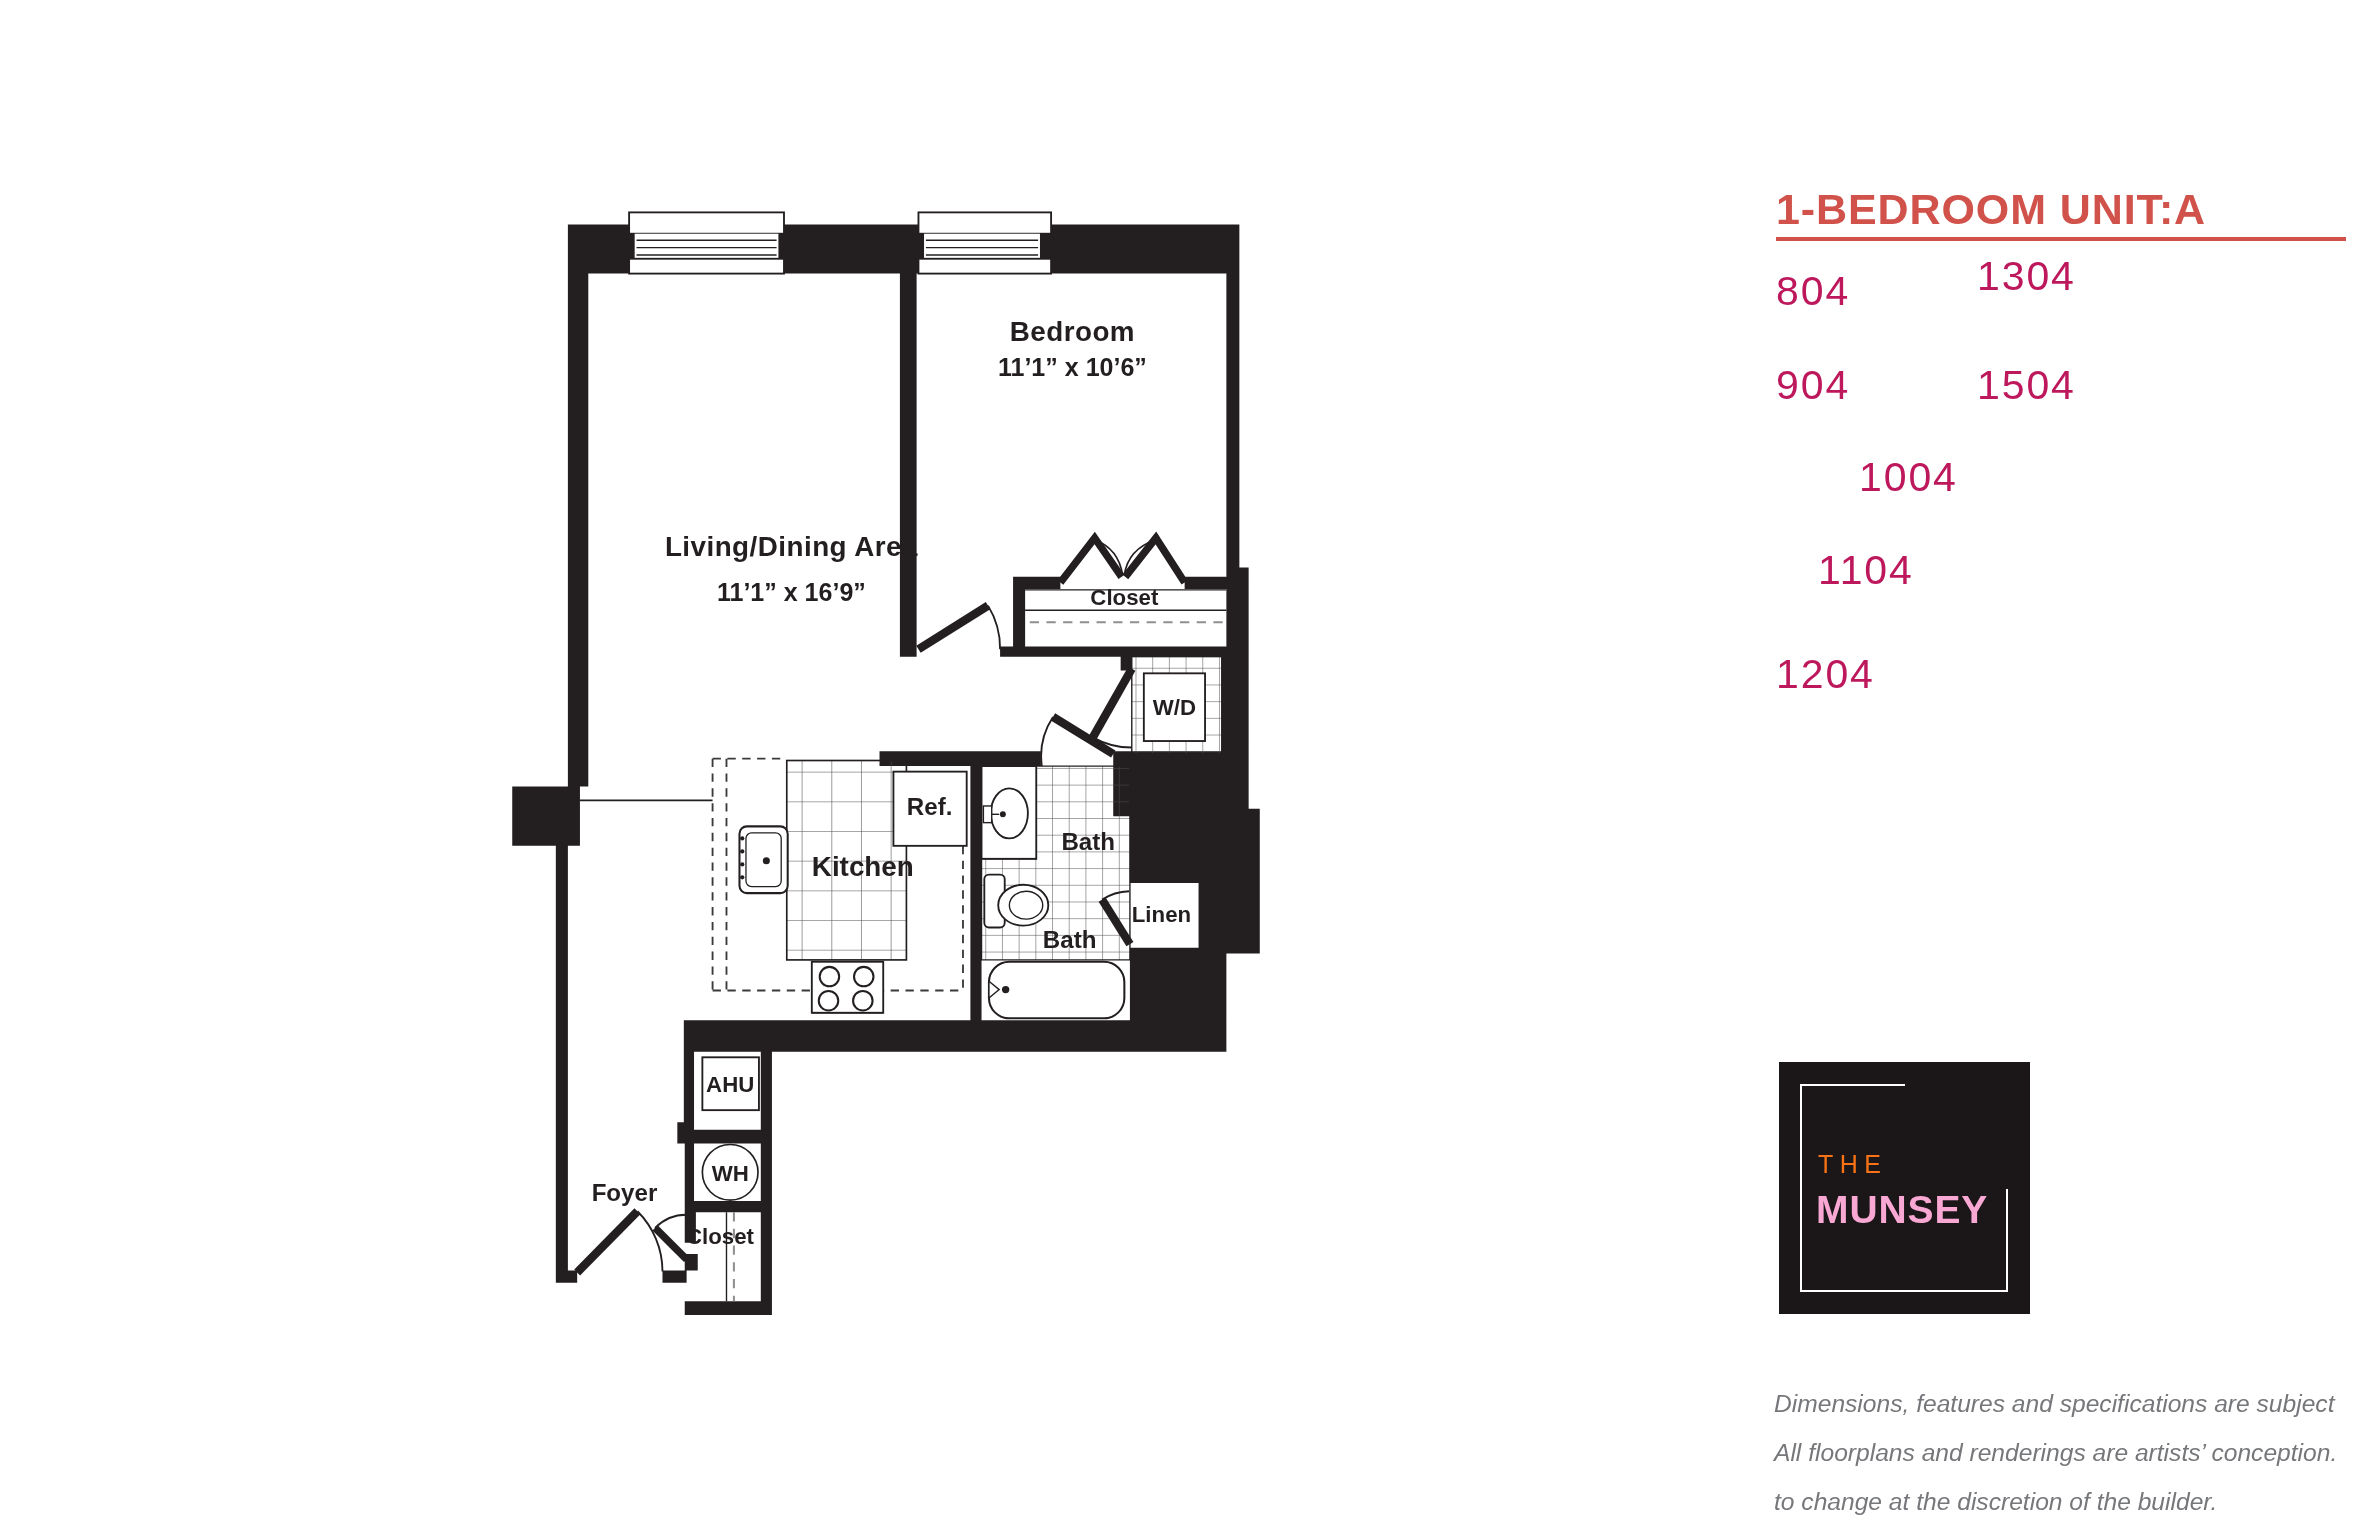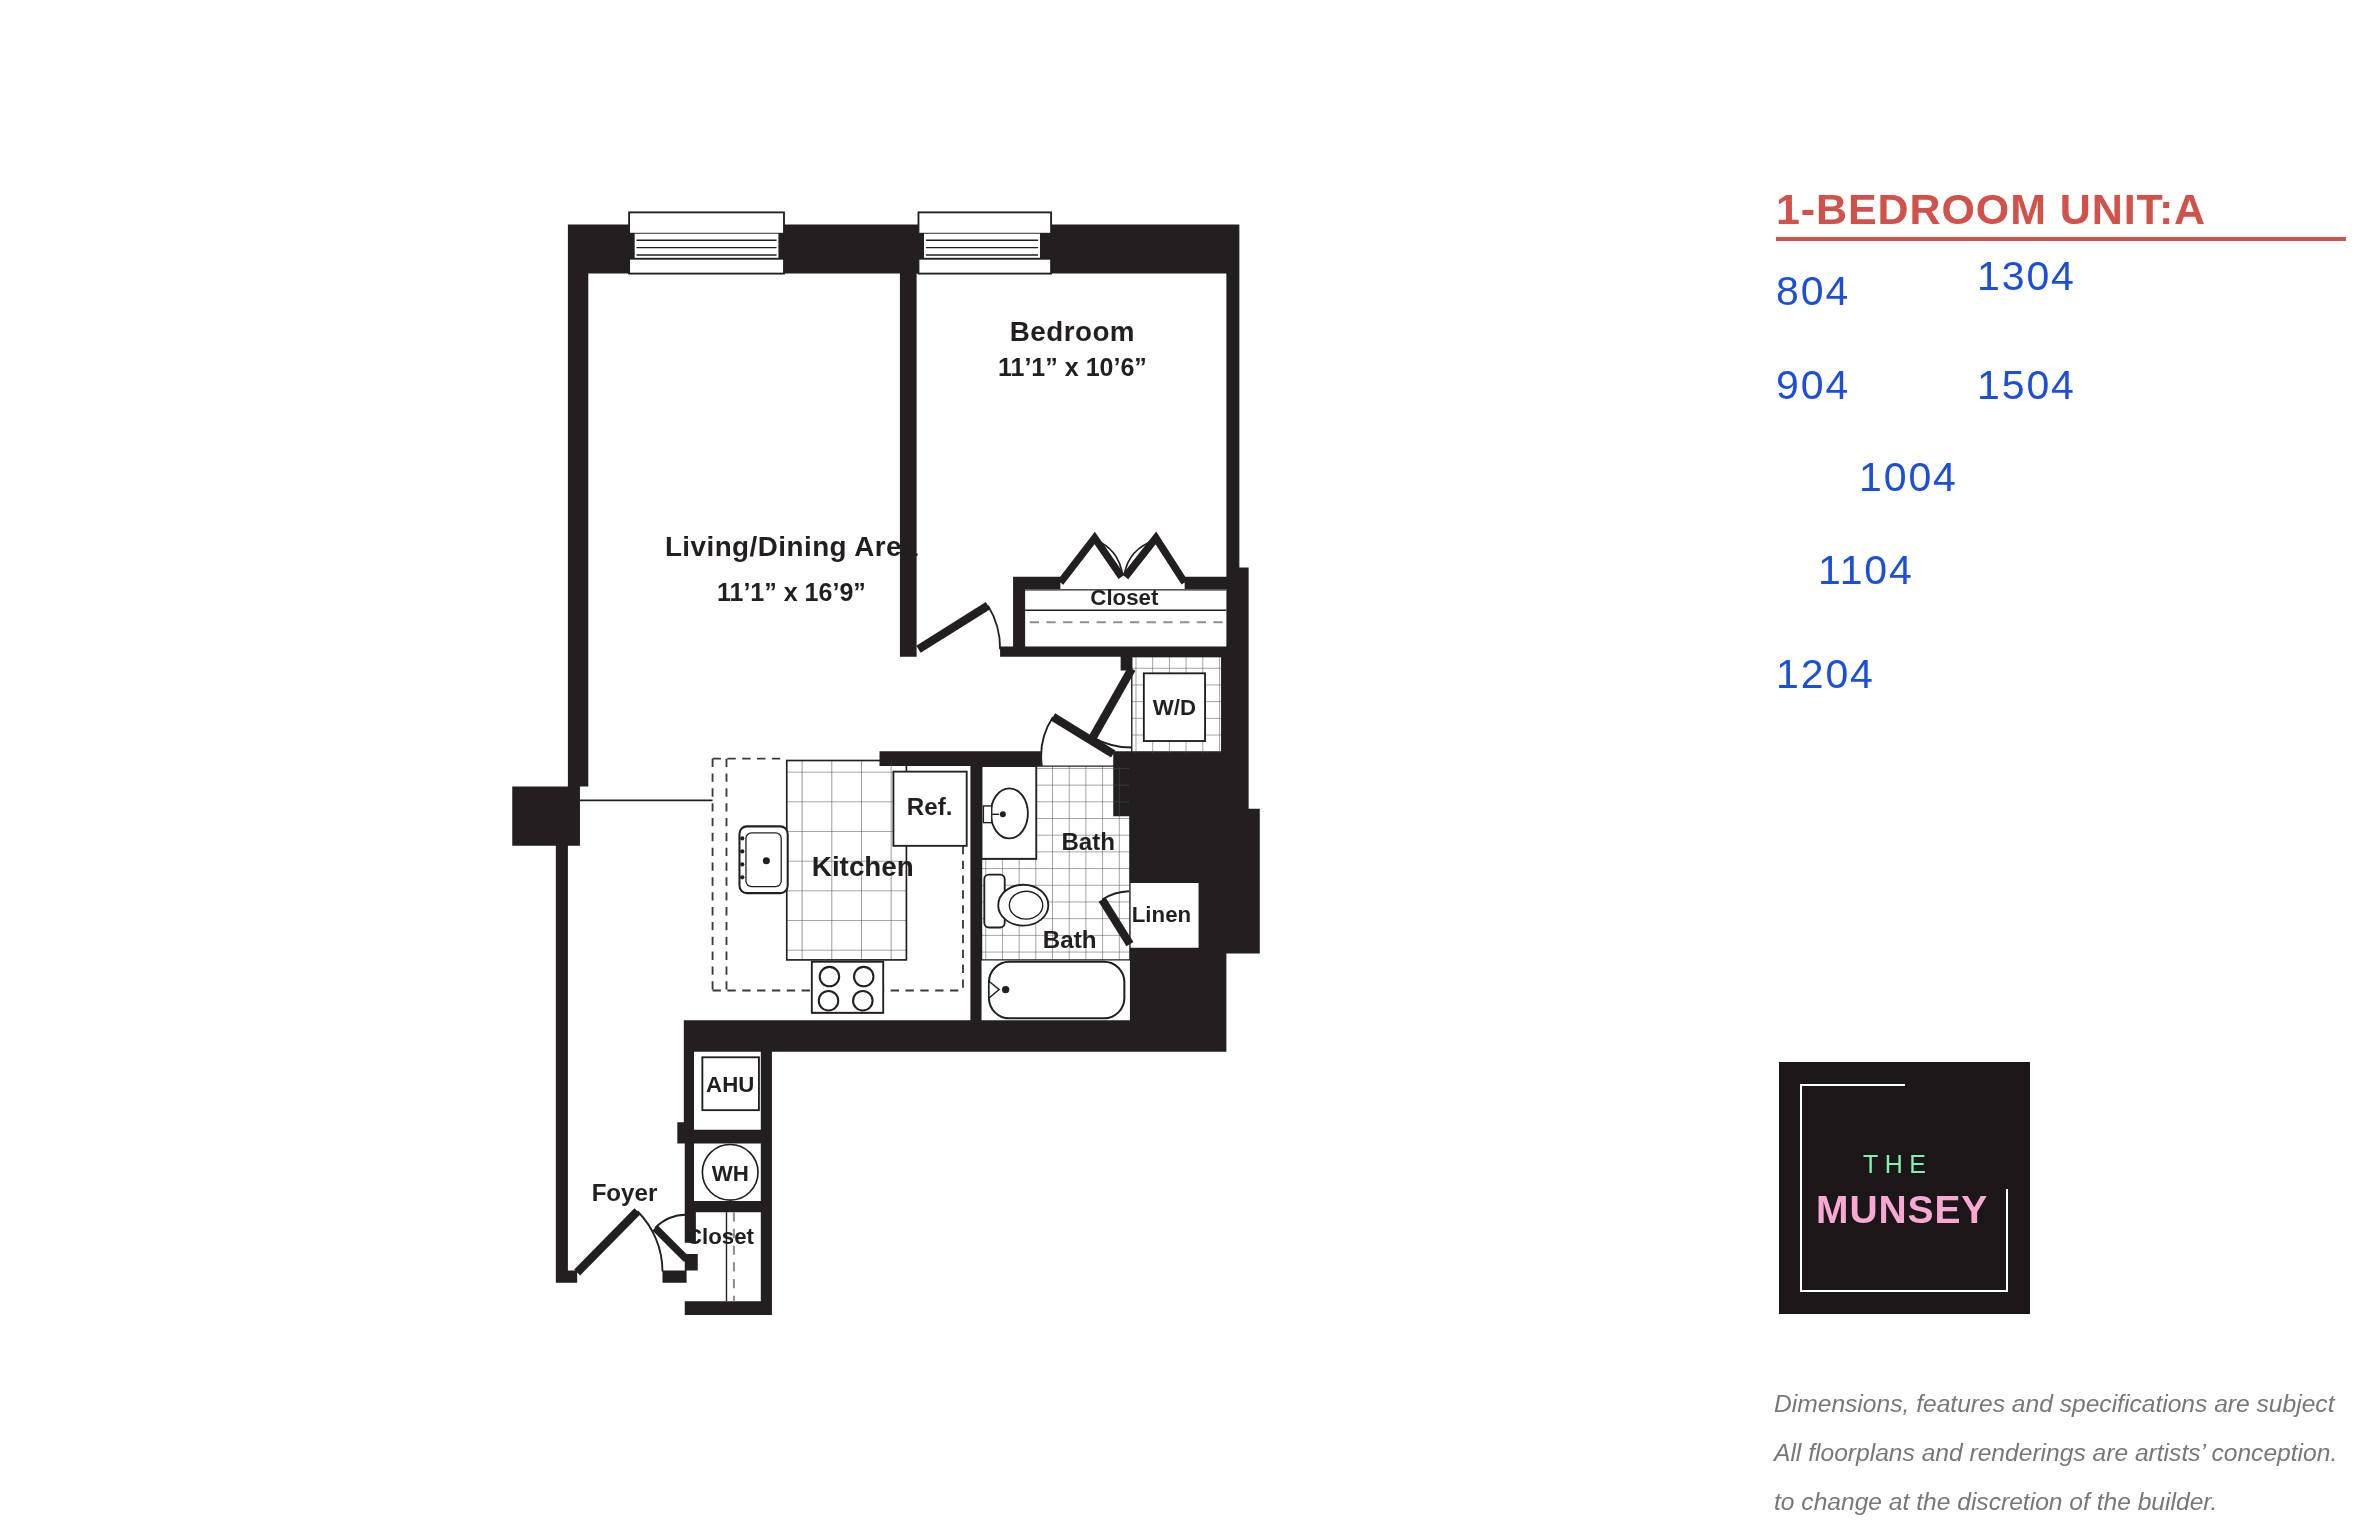--- a/index.html
+++ b/index.html
@@ -2,24 +2,24 @@
 <html style="font-size:15px"><head>
 <meta charset="utf-8">
 <style>
   html,body{margin:0;padding:0;background:#ffffff;}
   body{width:2373px;height:1534px;position:relative;overflow:hidden;
        font-family:"Liberation Sans",sans-serif;}
   .abs{position:absolute;}
   #plan-svg{position:absolute;left:0;top:0;}
   .panel-title{font-size:43px;font-weight:bold;letter-spacing:0.9px;line-height:1;}
   .title-rule{height:3.7px;}
-  .unit-num{font-size:41px;letter-spacing:1.9px;color:#1d4ed8;line-height:1;}
+  .unit-num{font-size:41px;letter-spacing:1.9px;color:#be185d;line-height:1;}
   .logo-box{background:#1b1718;}
   .logo-line{background:#ffffff;position:absolute;}
-  .logo-the{position:absolute;color:#86efac;font-size:25px;letter-spacing:6.5px;font-weight:400;line-height:1;margin-left:45px;}
+  .logo-the{position:absolute;color:#f97316;font-size:25px;letter-spacing:6.5px;font-weight:400;line-height:1;}
   .logo-munsey{position:absolute;color:#f9a8d4;font-size:39px;font-weight:bold;letter-spacing:0.9px;line-height:1;}
   .disclaimer{font-style:italic;color:#76777a;font-size:24.6px;line-height:49px;white-space:nowrap;}
   text{font-family:"Liberation Sans",sans-serif;font-weight:bold;fill:#231f20;}
 </style>
 </head>
 <body>
 
 <svg id="plan-svg" width="2373" height="1534" viewBox="0 0 2558 1654">
   <defs>
     <pattern id="tileS" width="18" height="18" patternUnits="userSpaceOnUse">

